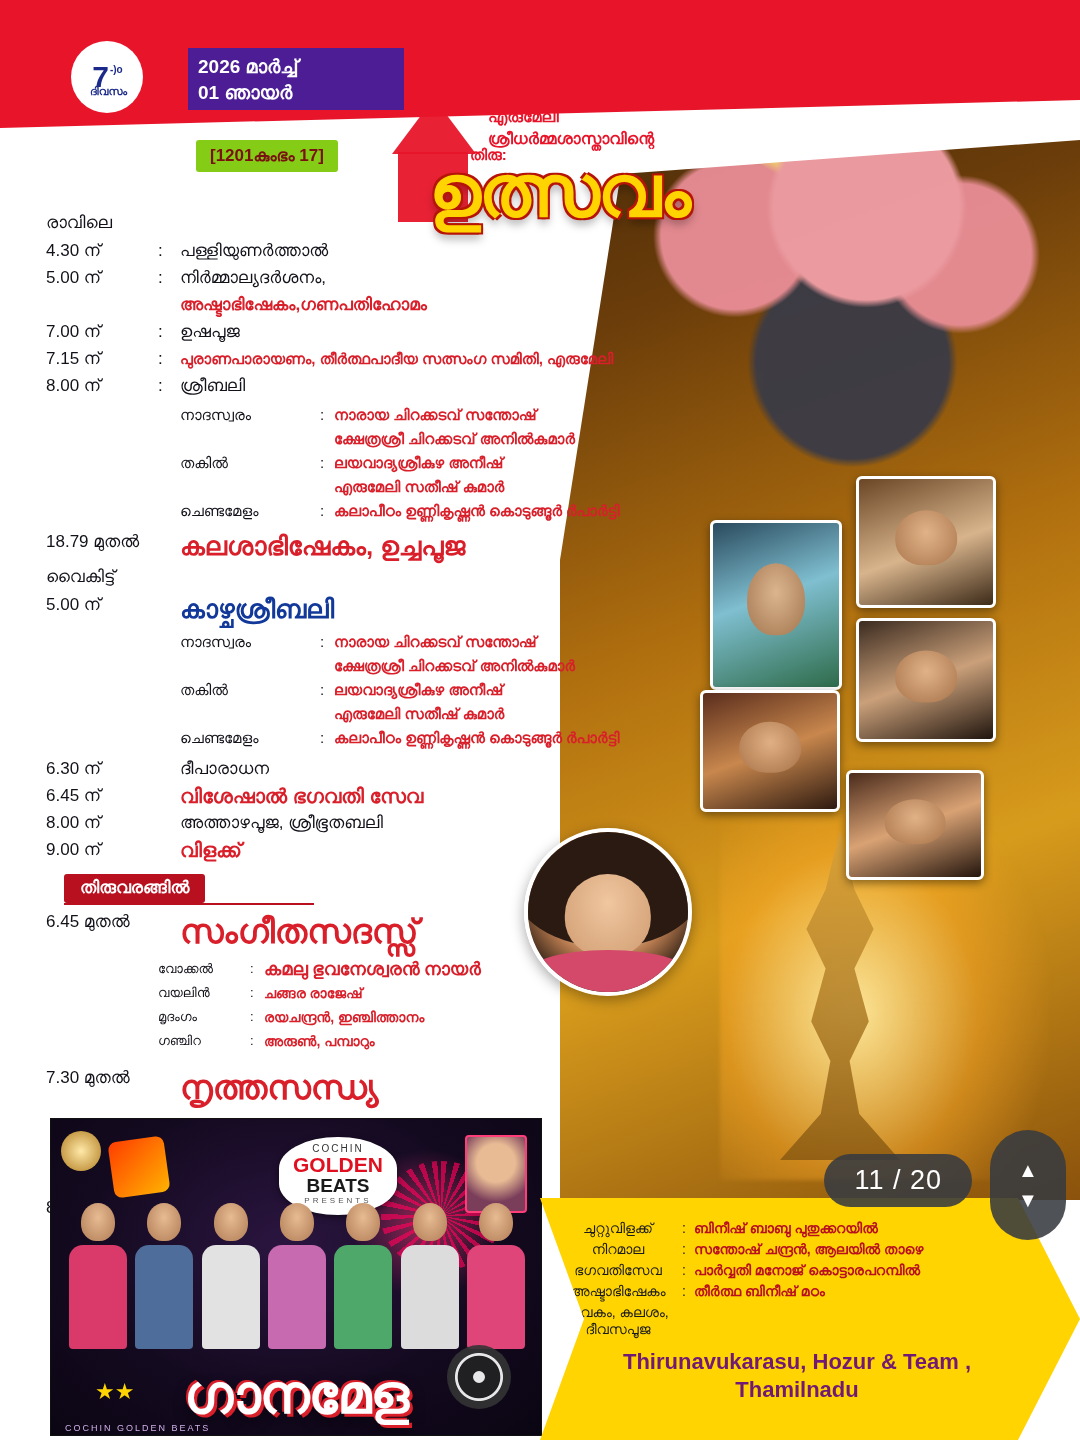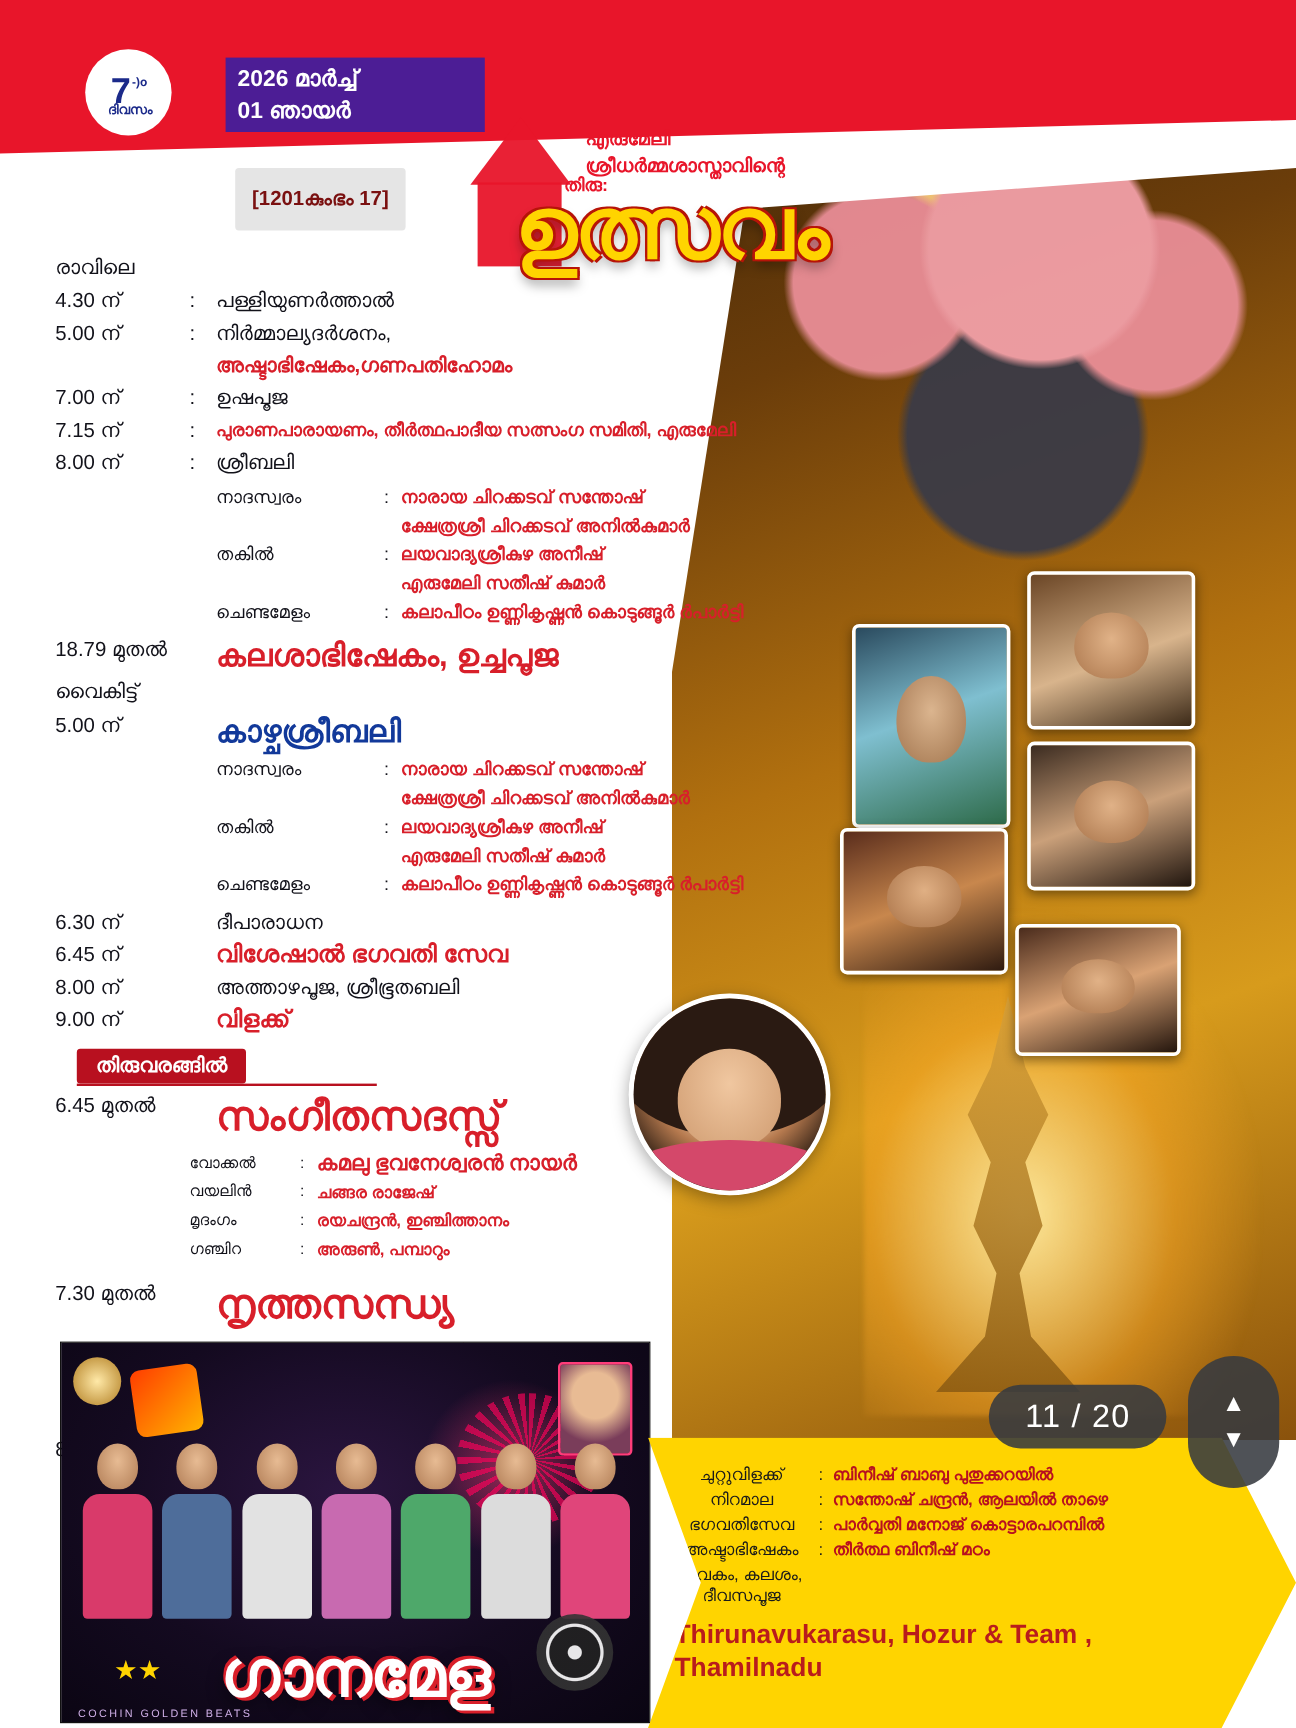--- a/index.html
+++ b/index.html
@@ -50,24 +50,24 @@
   .date-box {
     position: absolute; left: 188px; top: 48px;
     width: 216px; height: 62px;
     background: #4c1d95;
     color: #ffffff;
     padding: 6px 10px;
     font-size: 19px; line-height: 26px; font-weight: bold;
   }
   .malayalam-era {
     position: absolute; left: 196px; top: 140px;
-    background: #e5e5e5;
+    background: #84cc16;
     color: #7a1010;
     font-size: 17px; font-weight: bold;
-    padding: 16px 14px;
+    padding: 6px 14px;
     border-radius: 3px;
   }
 
   .temple-head {
     position: absolute; left: 488px; top: 106px;
     color: #e8152a;
     font-size: 16px; font-weight: bold; line-height: 22px;
     text-align: left;
   }
   .utsavam-title {
@@ -319,21 +319,21 @@
     background: #ffd400;
     clip-path: polygon(0 0, 478px 0, 540px 121px, 478px 242px, 0 242px, 44px 121px);
   }
   .arrow-inner { position: absolute; left: 22px; top: 22px; width: 470px; }
   .arow { display: flex; align-items: baseline; margin-bottom: 4px; }
   .arow .lbl { width: 120px; font-size: 14px; color: #1a1a1a; text-align: center; padding-right: 8px; }
   .arow .cln { width: 12px; font-size: 14px; color: #1a1a1a; }
   .arow .val { font-size: 14px; color: #b8101f; font-weight: bold; }
   .arrow-final {
     margin-top: 10px;
-    font-size: 22px; font-weight: bold; color: #b91c1c; line-height: 28px;
+    font-size: 22px; font-weight: bold; color: #701a75; line-height: 28px; text-align: center;
   }
 
   
   .page-counter {
     position: absolute; right: 108px; top: 1154px;
     background: rgba(55,58,64,.88);
     color: #ffffff;
     font-size: 27px;
     padding: 11px 30px;
     border-radius: 28px;
@@ -591,20 +591,26 @@
     <div class="dress"></div>
   </div>
 
   <div class="poster">
     <div class="poster-glow"></div>
     <div class="poster-logo-tiny"></div>
     <div class="poster-logo-left"></div>
     <div class="poster-eq"></div>
     <div class="poster-singer"></div>
 
+    <div class="poster-badge">
+      <div class="small">COCHIN</div>
+      <div class="big">GOLDEN</div>
+      <div class="beats">BEATS</div>
+      <div class="presents">PRESENTS</div>
+    </div>
 
     <div class="band">
       <div class="member">
           <div class="head"></div>
           <div class="body" style="background:#d93a6a;"></div>
         </div>
       <div class="member">
           <div class="head"></div>
           <div class="body" style="background:#4e6d9a;"></div>
         </div>

